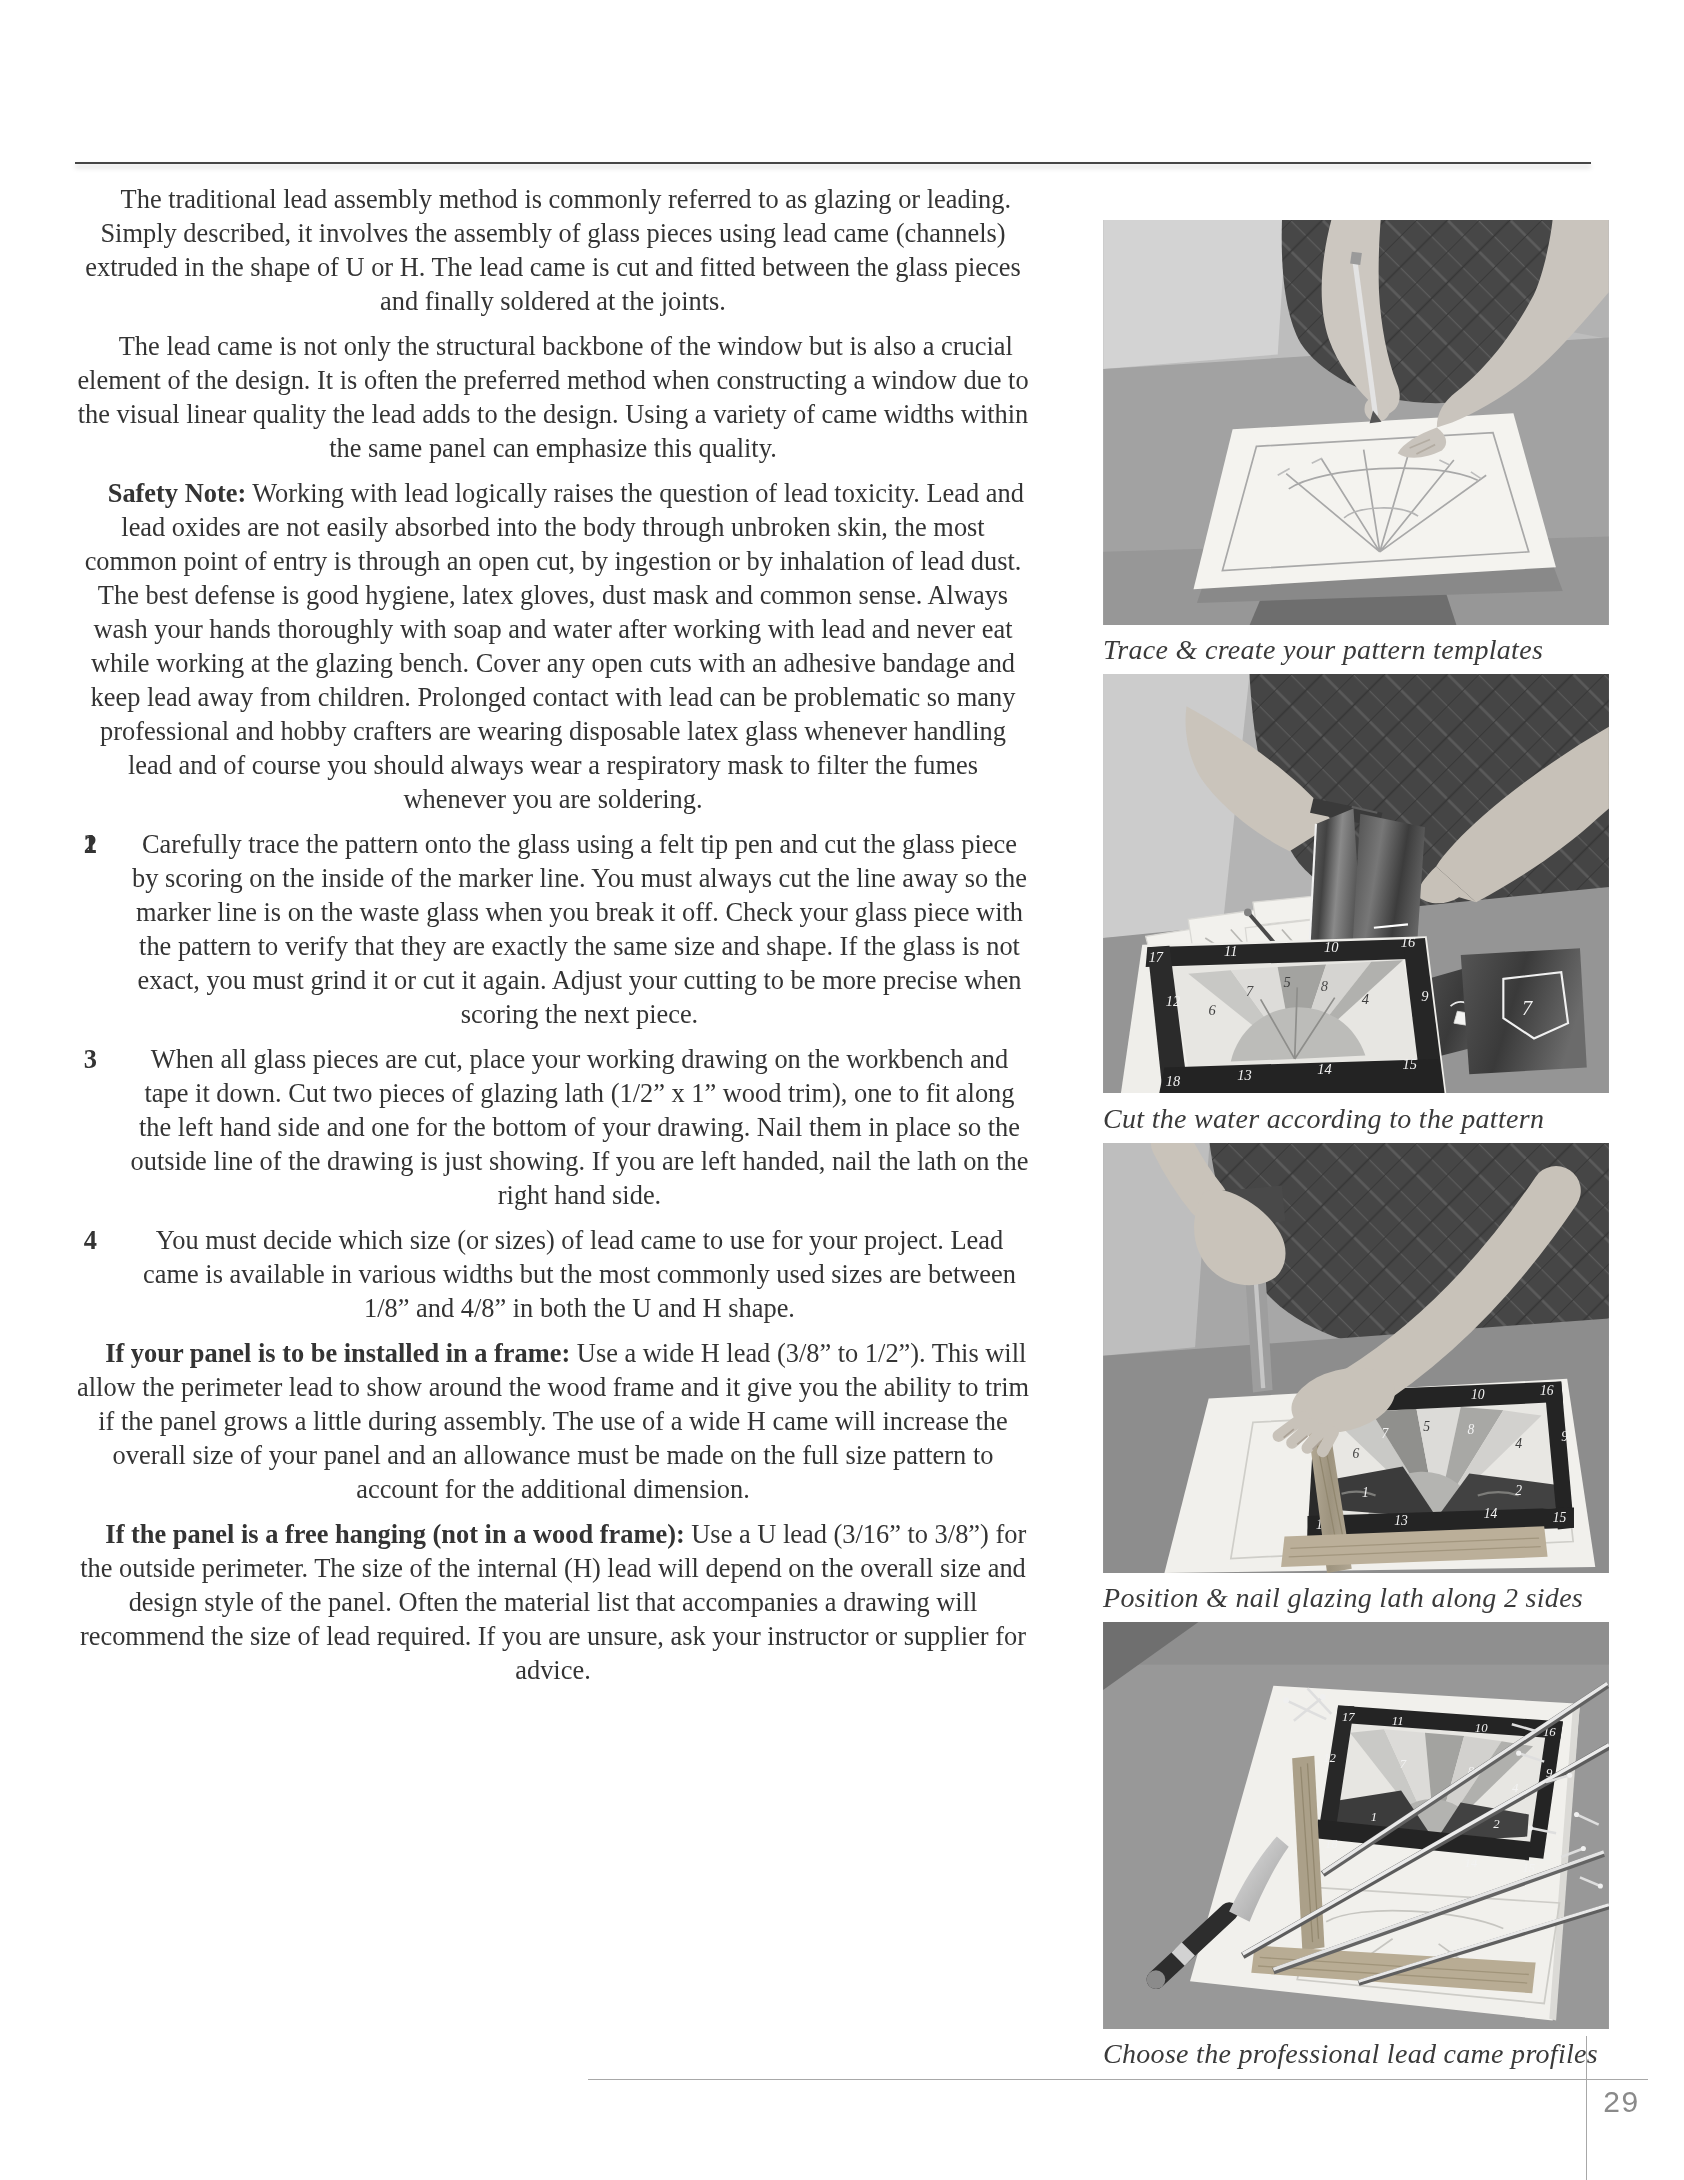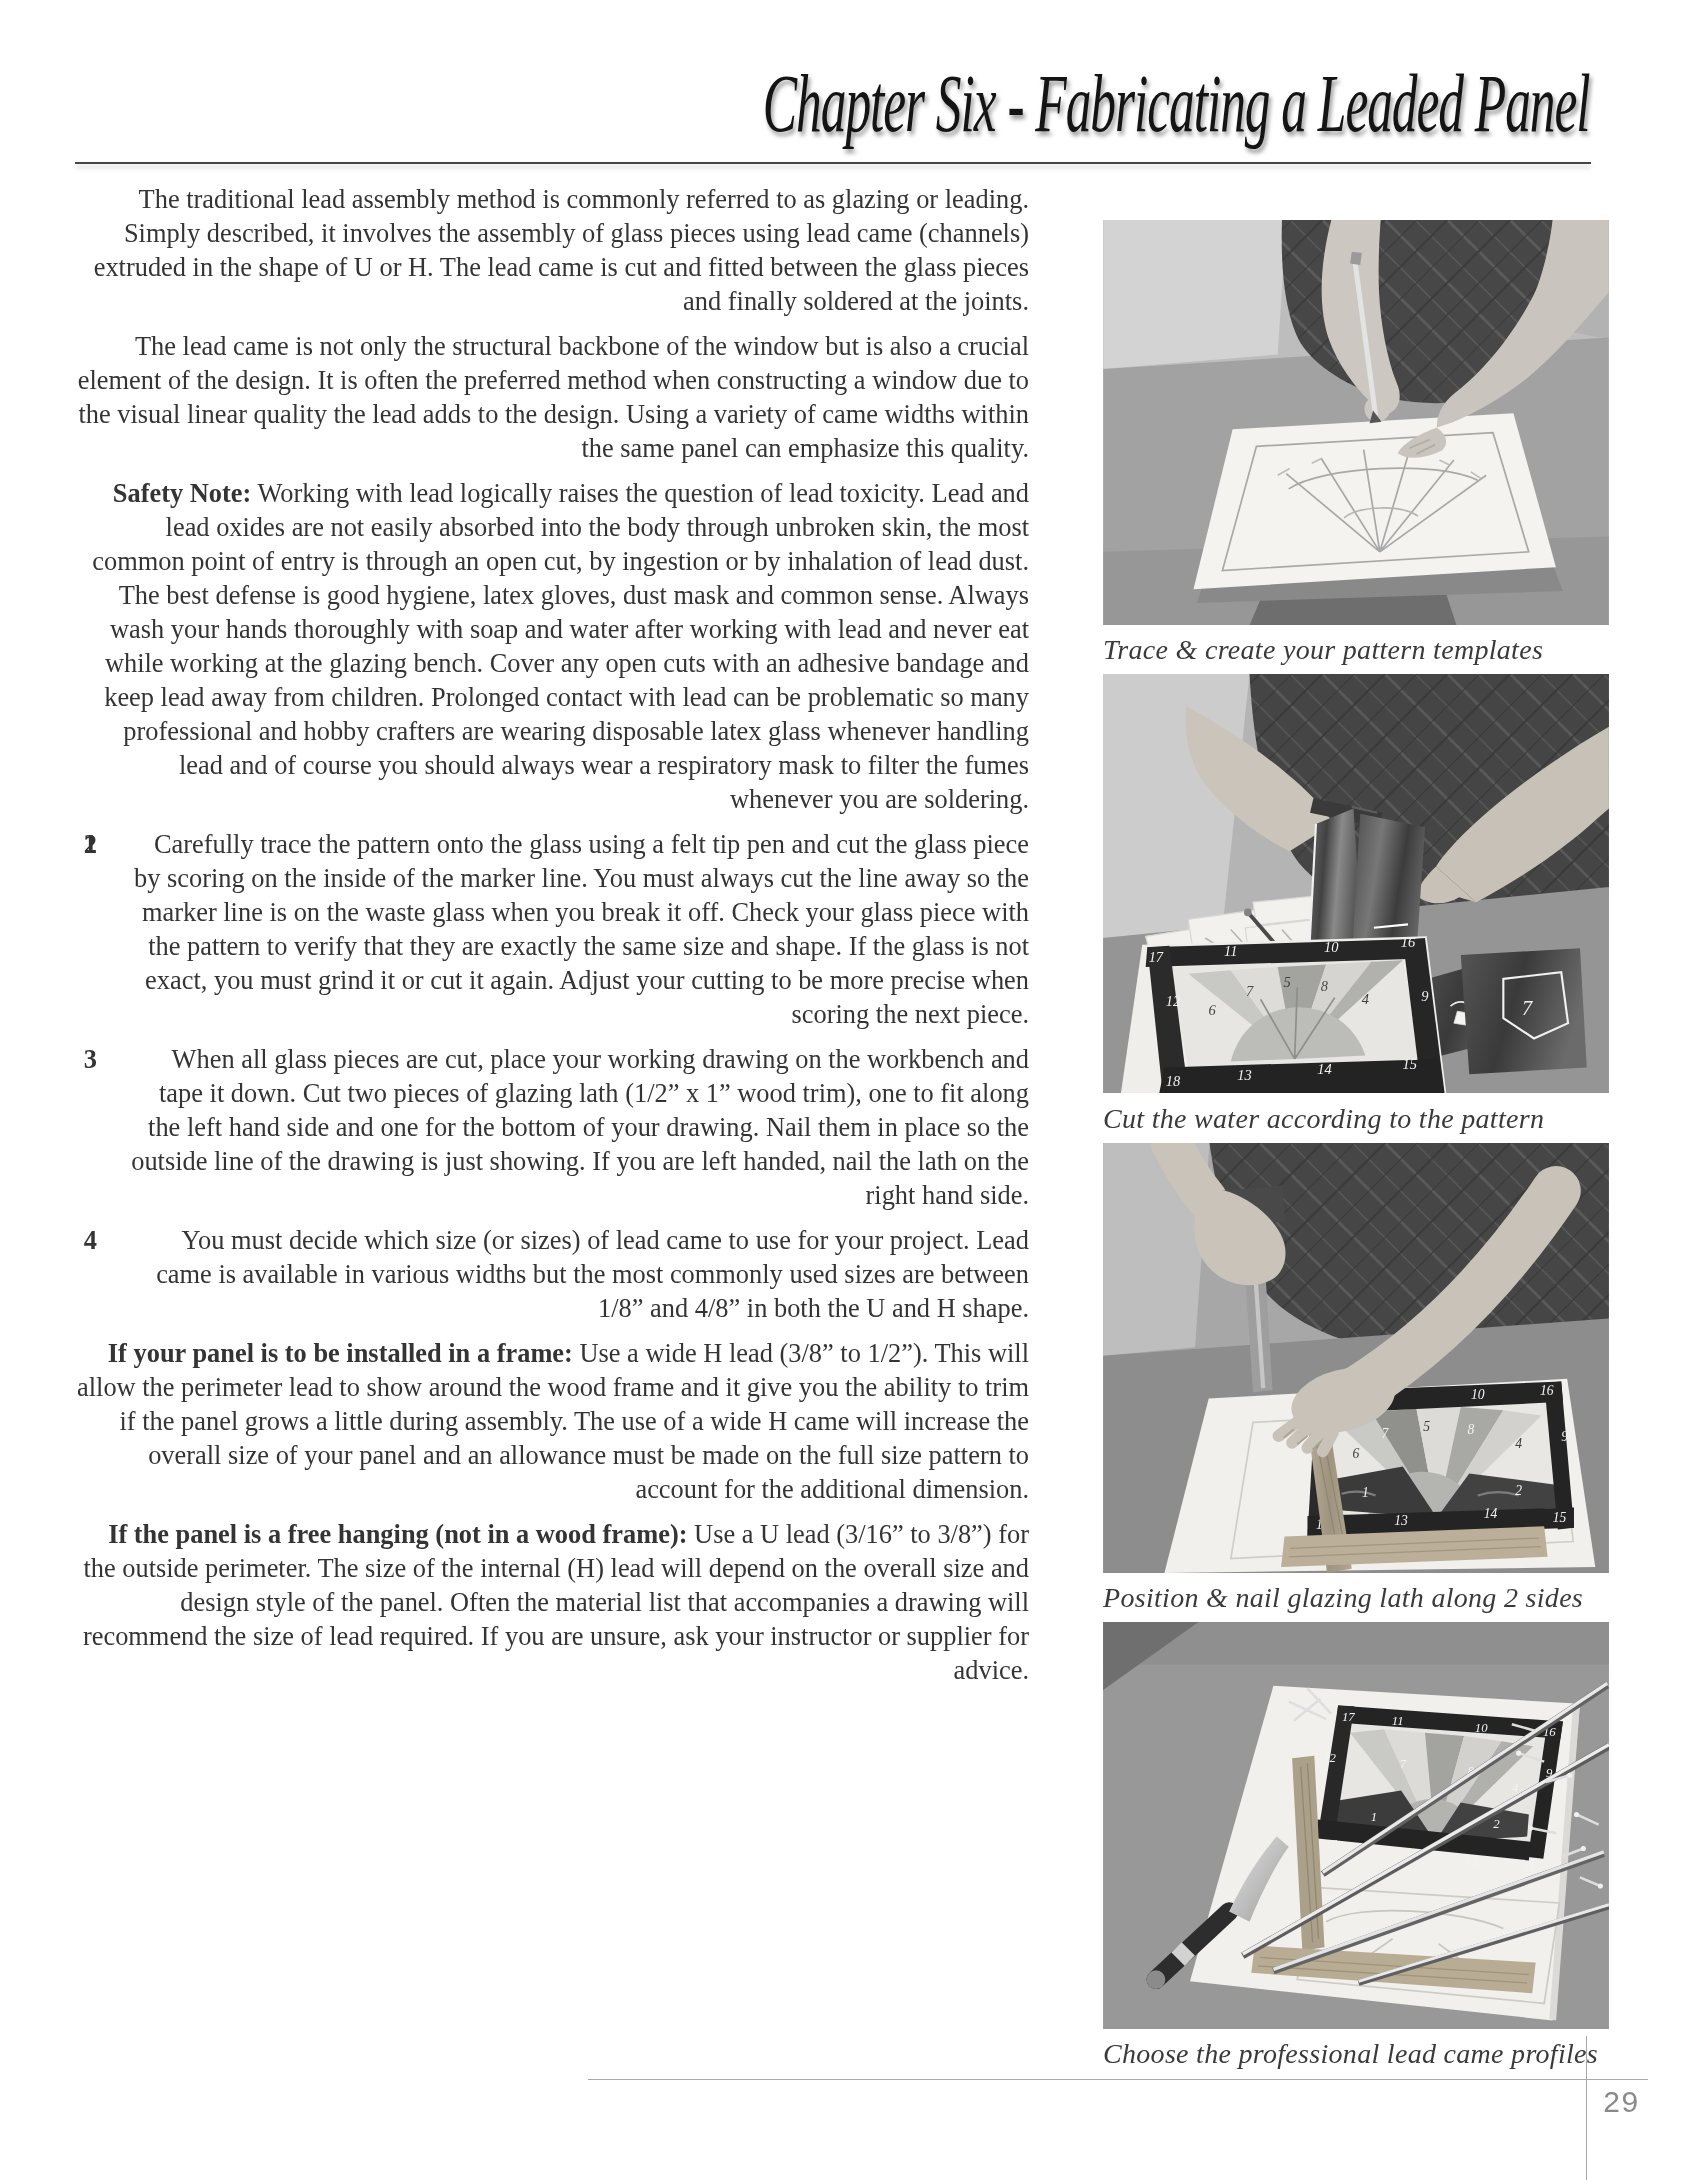--- a/index.html
+++ b/index.html
@@ -17,21 +17,21 @@
     transform:scaleX(0.62); transform-origin:100% 50%;
     text-shadow:3.4px 4.3px 6px rgba(0,0,0,0.40);
     letter-spacing:-1.7px;
   }
   .title-rule {
     position:absolute; left:75px; right:94px; top:162px; height:0;
     border-top:2.6px solid #454545; box-shadow:0 3.4px 5.1px rgba(0,0,0,0.22);
   }
   
   .main { position:absolute; left:77px; top:182px; width:952px;
-          font-size:26.4px; line-height:34px; text-align:right; }
+          font-size:26.4px; line-height:34px; text-align:center; }
   .main p { margin-bottom:11px; }
   .indent { text-indent:25.6px; }
   .lead { font-weight:bold; }
   .step { position:relative; padding-left:53px; margin-bottom:11px; }
   .step-num { position:absolute; left:6.8px; top:0; font-weight:bold; }
   
   .photos { position:absolute; left:1103px; top:220px; width:506px; }
   figure { margin:0 0 10.2px 0; }
   .photo { display:block; width:506px; background:#bfbfbf; }
   figcaption {
@@ -56,23 +56,20 @@
     font-family:"Liberation Sans", sans-serif; font-size:30px;
     color:#8a8a8a; letter-spacing:1.7px;
   }
   svg text { font-family:"Liberation Serif", serif; font-style:italic; }
 </style>
 </head>
 <body>
 
 <div class="page">
 
-  <div class="title-wrap">
-    <span class="chapter-title">Chapter Six - Fabricating a Leaded Panel</span>
-  </div>
   <div class="title-rule"></div>
 
   <div class="main">
     <p class="indent">The traditional lead assembly method is commonly referred to as glazing or leading. Simply described, it involves the assembly of glass pieces using lead came (channels) extruded in the shape of U or H. The lead came is cut and fitted between the glass pieces and finally soldered at the joints.</p>
     <p class="indent">The lead came is not only the structural backbone of the window but is also a crucial element of the design. It is often the preferred method when constructing a window due to the visual linear quality the lead adds to the design. Using a variety of came widths within the same panel can emphasize this quality.</p>
     <p class="indent"><span class="lead">Safety Note:</span><span> Working with lead logically raises the question of lead toxicity. Lead and lead oxides are not easily absorbed into the body through unbroken skin, the most common point of entry is through an open cut, by ingestion or by inhalation of lead dust. The best defense is good hygiene, latex gloves, dust mask and common sense. Always wash your hands thoroughly with soap and water after working with lead and never eat while working at the glazing bench. Cover any open cuts with an adhesive bandage and keep lead away from children. Prolonged contact with lead can be problematic so many professional and hobby crafters are wearing disposable latex glass whenever handling lead and of course you should always wear a respiratory mask to filter the fumes whenever you are soldering.</span></p>
 
     <div class="step">
       <span class="step-num">1</span>
     </div>

